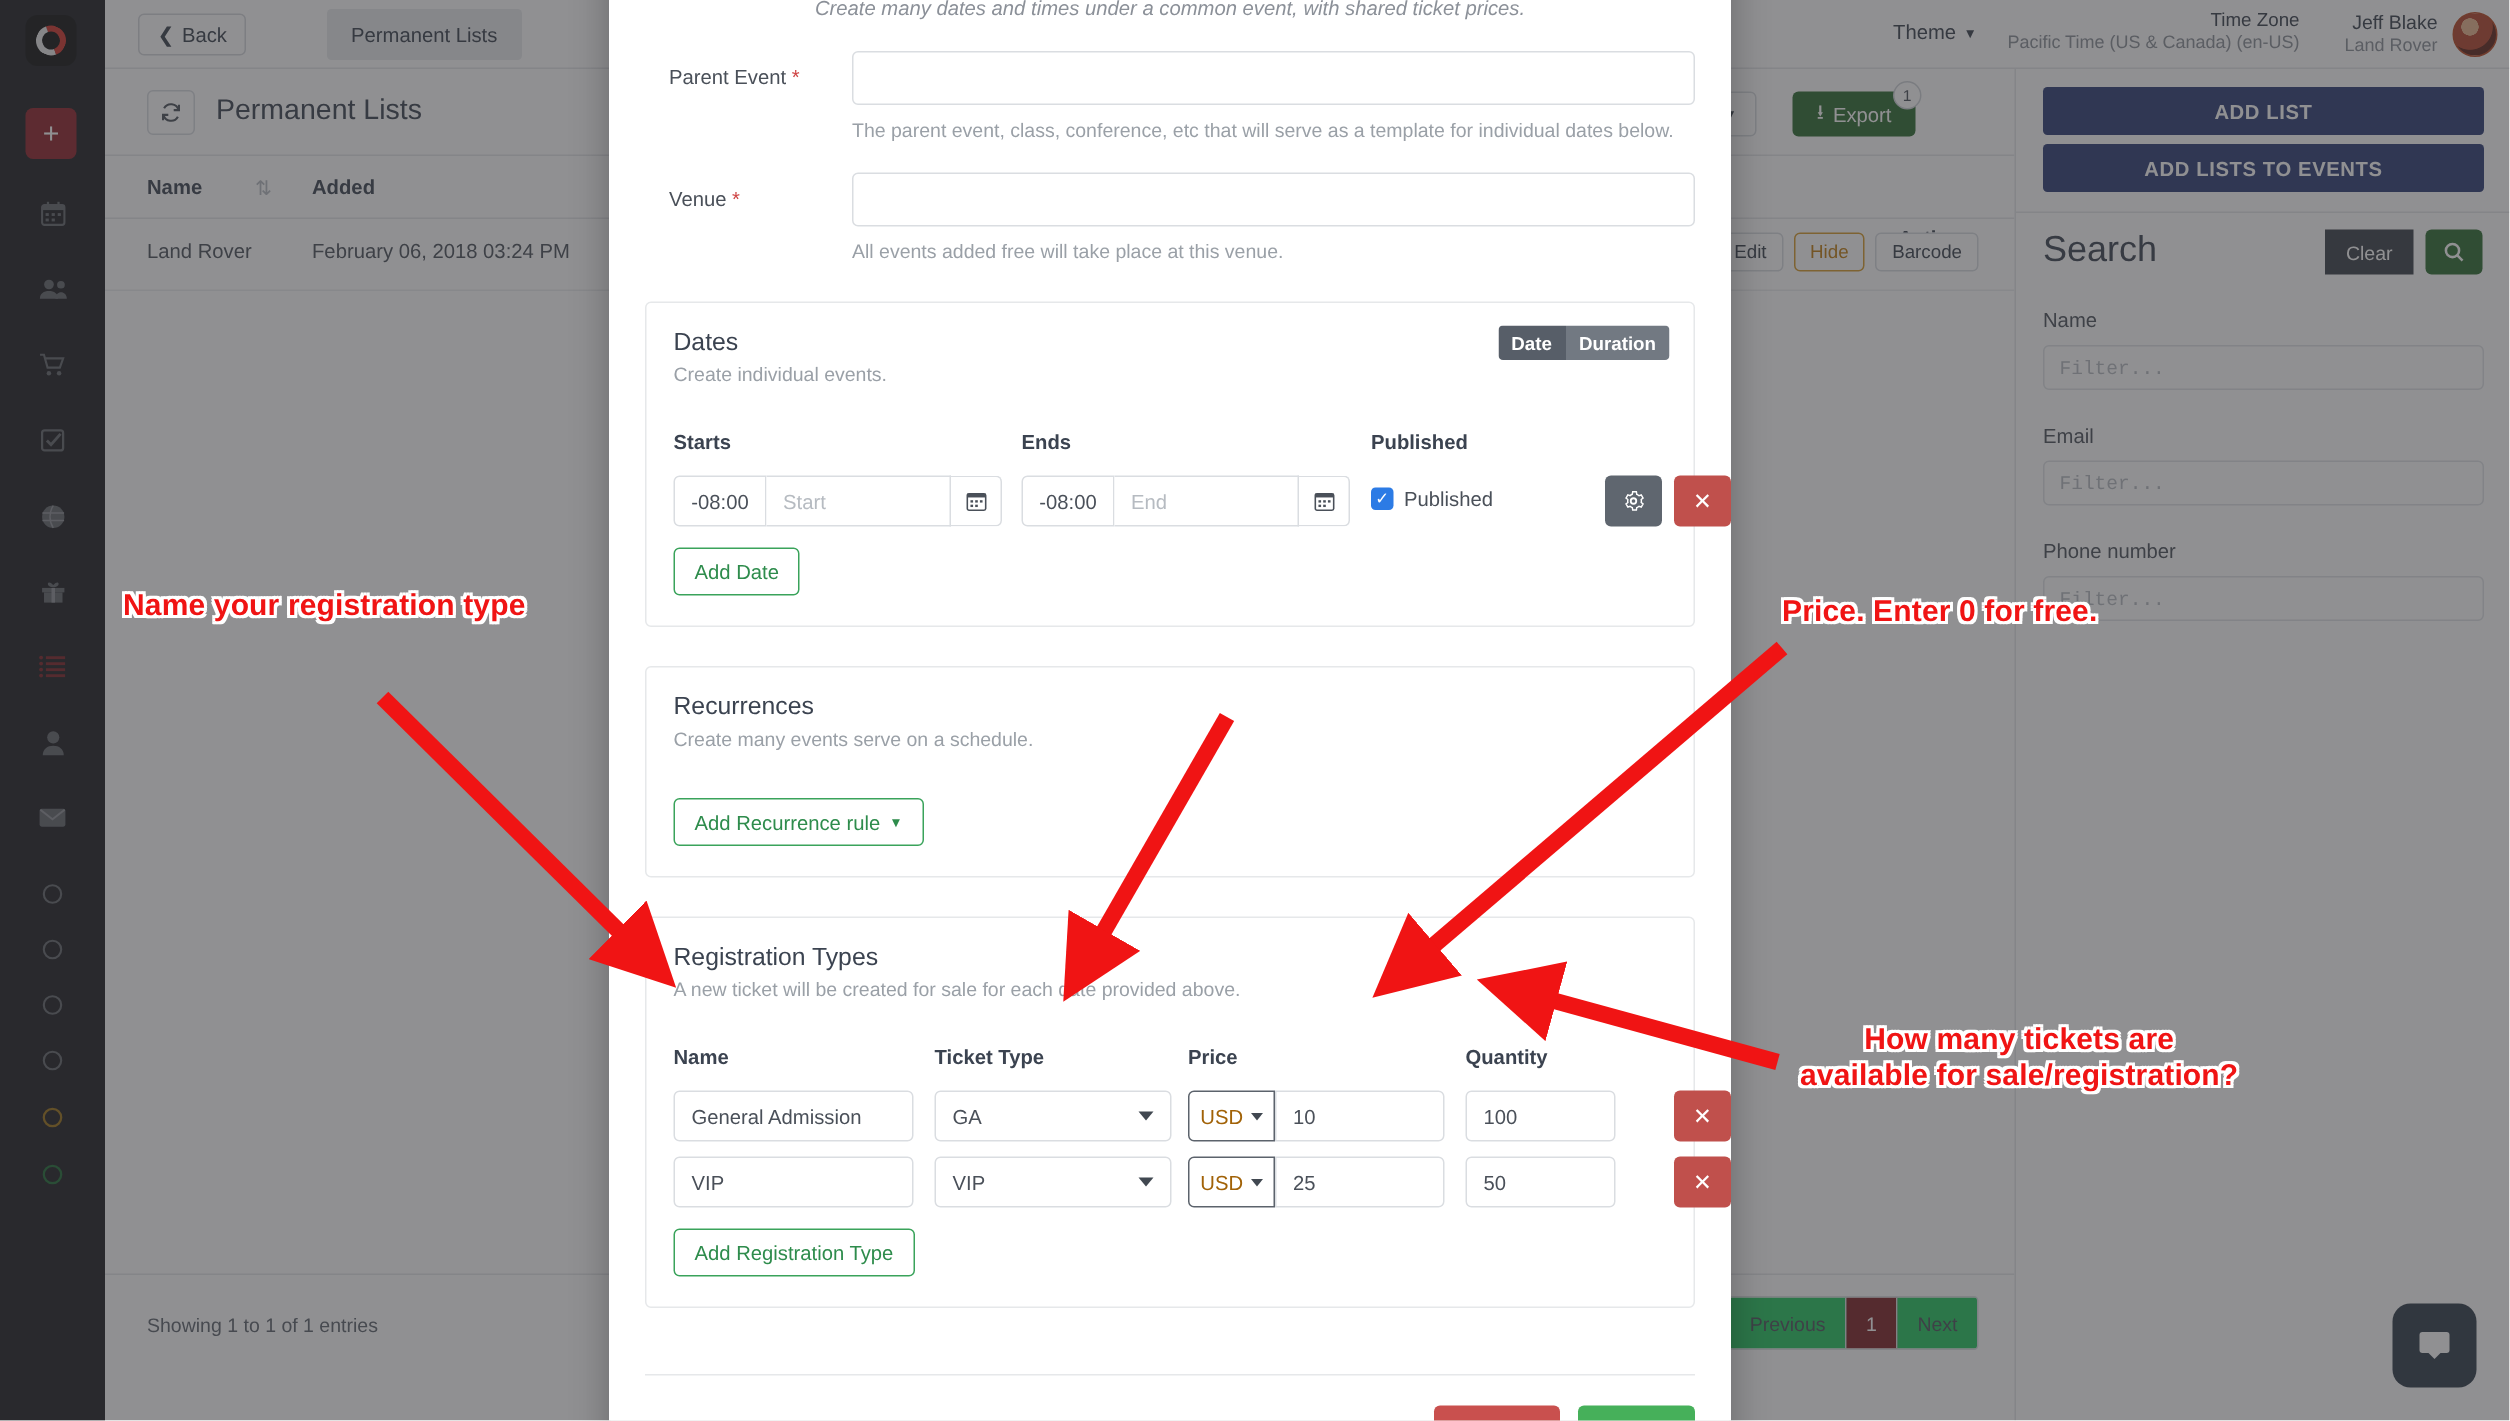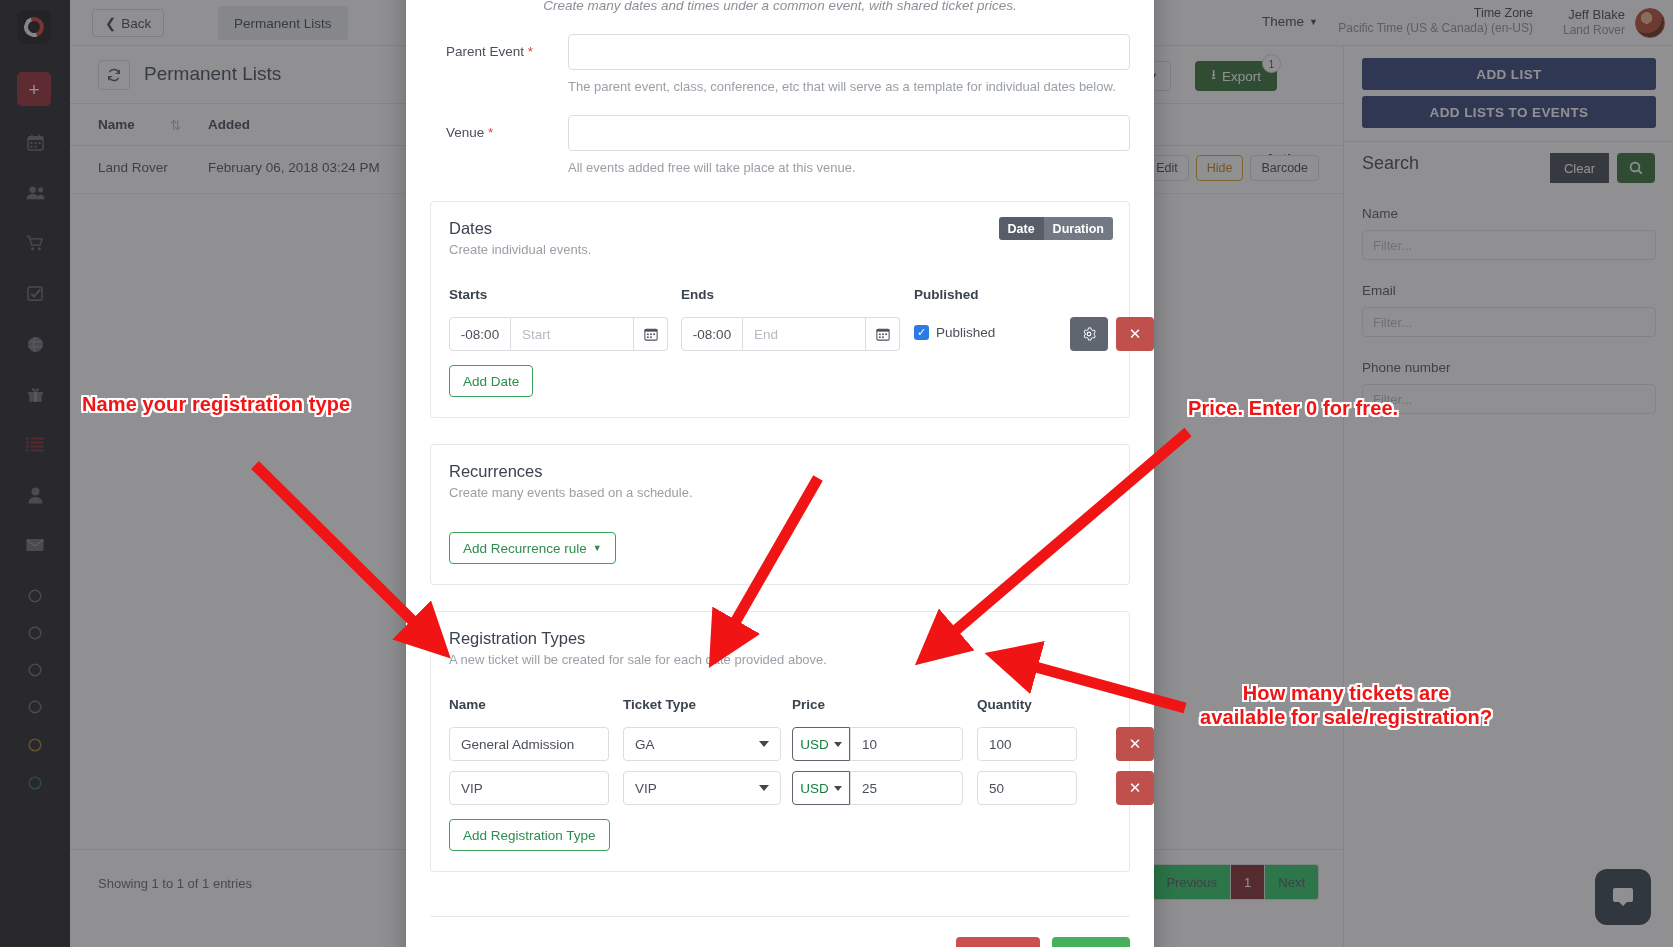--- a/index.html
+++ b/index.html
@@ -127,25 +127,25 @@
 
   .rightpanel { position: absolute; right: 0; top: 46px; width: 330px; bottom: 0; background: #fff; border-left: 1px solid #e4e6e9; }
   .panel-btn {
     position: absolute; left: 18px; width: 294px; height: 32px;
     background: #2b3a74; color: #fff; border-radius: 3px; font-size: 13.5px;
     font-weight: bold; letter-spacing: .4px;
     display: flex; align-items: center; justify-content: center;
   }
   .panel-btn.b1 { top: 12px; } .panel-btn.b2 { top: 50px; }
   .panel-sep { position: absolute; left: 0; right: 0; top: 95px; border-top: 1px solid #e4e6e9; }
-  .search-title { position: absolute; left: 18px; top: 107px; font-size: 18px; color: #3b4350; }
+  .search-title { position: absolute; left: 18px; top: 107px; font-size: 24px; color: #3b4350; }
   .clear-btn { position: absolute; right: 64px; top: 107px; height: 30px; padding: 0 14px; background: #393f47; color: #fff; border-radius: 0; font-size: 13px; display: flex; align-items: center; }
   .search-go { position: absolute; right: 18px; top: 107px; width: 38px; height: 30px; background: #2c6b2f; color: #fff; border-radius: 4px; display: flex; align-items: center; justify-content: center; font-size: 13px; }
   .fld-label { position: absolute; left: 18px; font-size: 13.5px; color: #4a5059; }
-  .fld-input { position: absolute; left: 18px; width: 294px; height: 30px; border: 1px solid #dfe2e6; border-radius: 4px; background: #fff; display: flex; align-items: center; padding-left: 10px; font-size: 13px; color: #b6bbc1; }
+  .fld-input { position: absolute; left: 18px; width: 294px; height: 30px; border: 1px solid #dfe2e6; border-radius: 4px; background: #fff; display: flex; align-items: center; padding-left: 10px; font-size: 13px; color: #b6bbc1; font-family: Liberation Mono, monospace; }
   .chat-bubble {
     position: absolute; right: 22px; bottom: 22px; width: 56px; height: 56px;
     border-radius: 12px; background: #2e3a47; display: flex;
     align-items: center; justify-content: center;
   }
 
   .dimmer { position: absolute; inset: 0; background: rgba(52,53,56,.55); }
 
   
   .modal {
@@ -211,21 +211,21 @@
   }
   .sel {
     position: absolute; top: 0; height: 34px; border: 1px solid #dadde1;
     border-radius: 4px; background: #fff; display: flex; align-items: center;
     padding-left: 11px; font-size: 13.5px; color: #4a5059;
   }
   .sel .caret { position: absolute; right: 11px; top: 13px; border-left: 5px solid transparent; border-right: 5px solid transparent; border-top: 6px solid #414851; }
   .cur {
     position: absolute; top: 0; height: 34px; width: 58px; border: 1px solid #5c636c;
     border-radius: 4px 0 0 4px; background: #fff; display: flex; align-items: center;
-    justify-content: center; gap: 5px; font-size: 13.5px; color: #15803d;
+    justify-content: center; gap: 5px; font-size: 13.5px; color: #a16207;
   }
   .cur .caret { border-left: 4px solid transparent; border-right: 4px solid transparent; border-top: 5px solid #414851; }
 
   .modal-foot { border-top: 1px solid #e6e8ea; margin-top: 44px; padding-top: 20px; display: flex; justify-content: flex-end; gap: 12px; }
   .btn-cancel { height: 36px; padding: 0 20px; background: #c9504e; color: #fff; border-radius: 4px; font-size: 14px; display: flex; align-items: center; }
   .btn-save { height: 36px; padding: 0 23px; background: #46b05a; color: #fff; border-radius: 4px; font-size: 14px; display: flex; align-items: center; }
 
   
   .anno {
     position: absolute; color: #f01414; font-weight: bold; font-size: 20px;
@@ -531,21 +531,21 @@
               </svg>
           </div>
           <div class="del-btn" style="left:667px">✕</div>
         </div>
 
         <div class="outline-green">Add Date</div>
       </div>
 
       <div class="card">
         <div class="card-title">Recurrences</div>
-        <div class="card-sub">Create many events based on a schedule.</div>
+        <div class="card-sub">Create many events serve on a schedule.</div>
         <div class="outline-green" style="margin-top:32px">
           <span>Add Recurrence rule</span>
           <span style="margin-left:6px;font-size:9px">▼</span>
         </div>
       </div>
 
       <div class="card">
         <div class="card-title">Registration Types</div>
         <div class="card-sub">A new ticket will be created for sale for each date provided above.</div>
 

